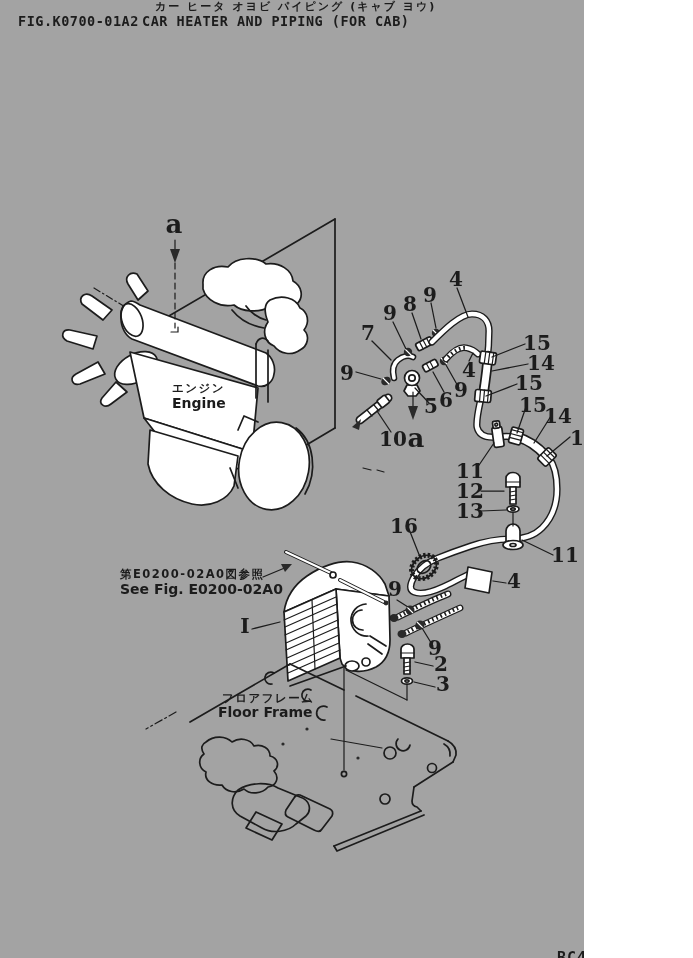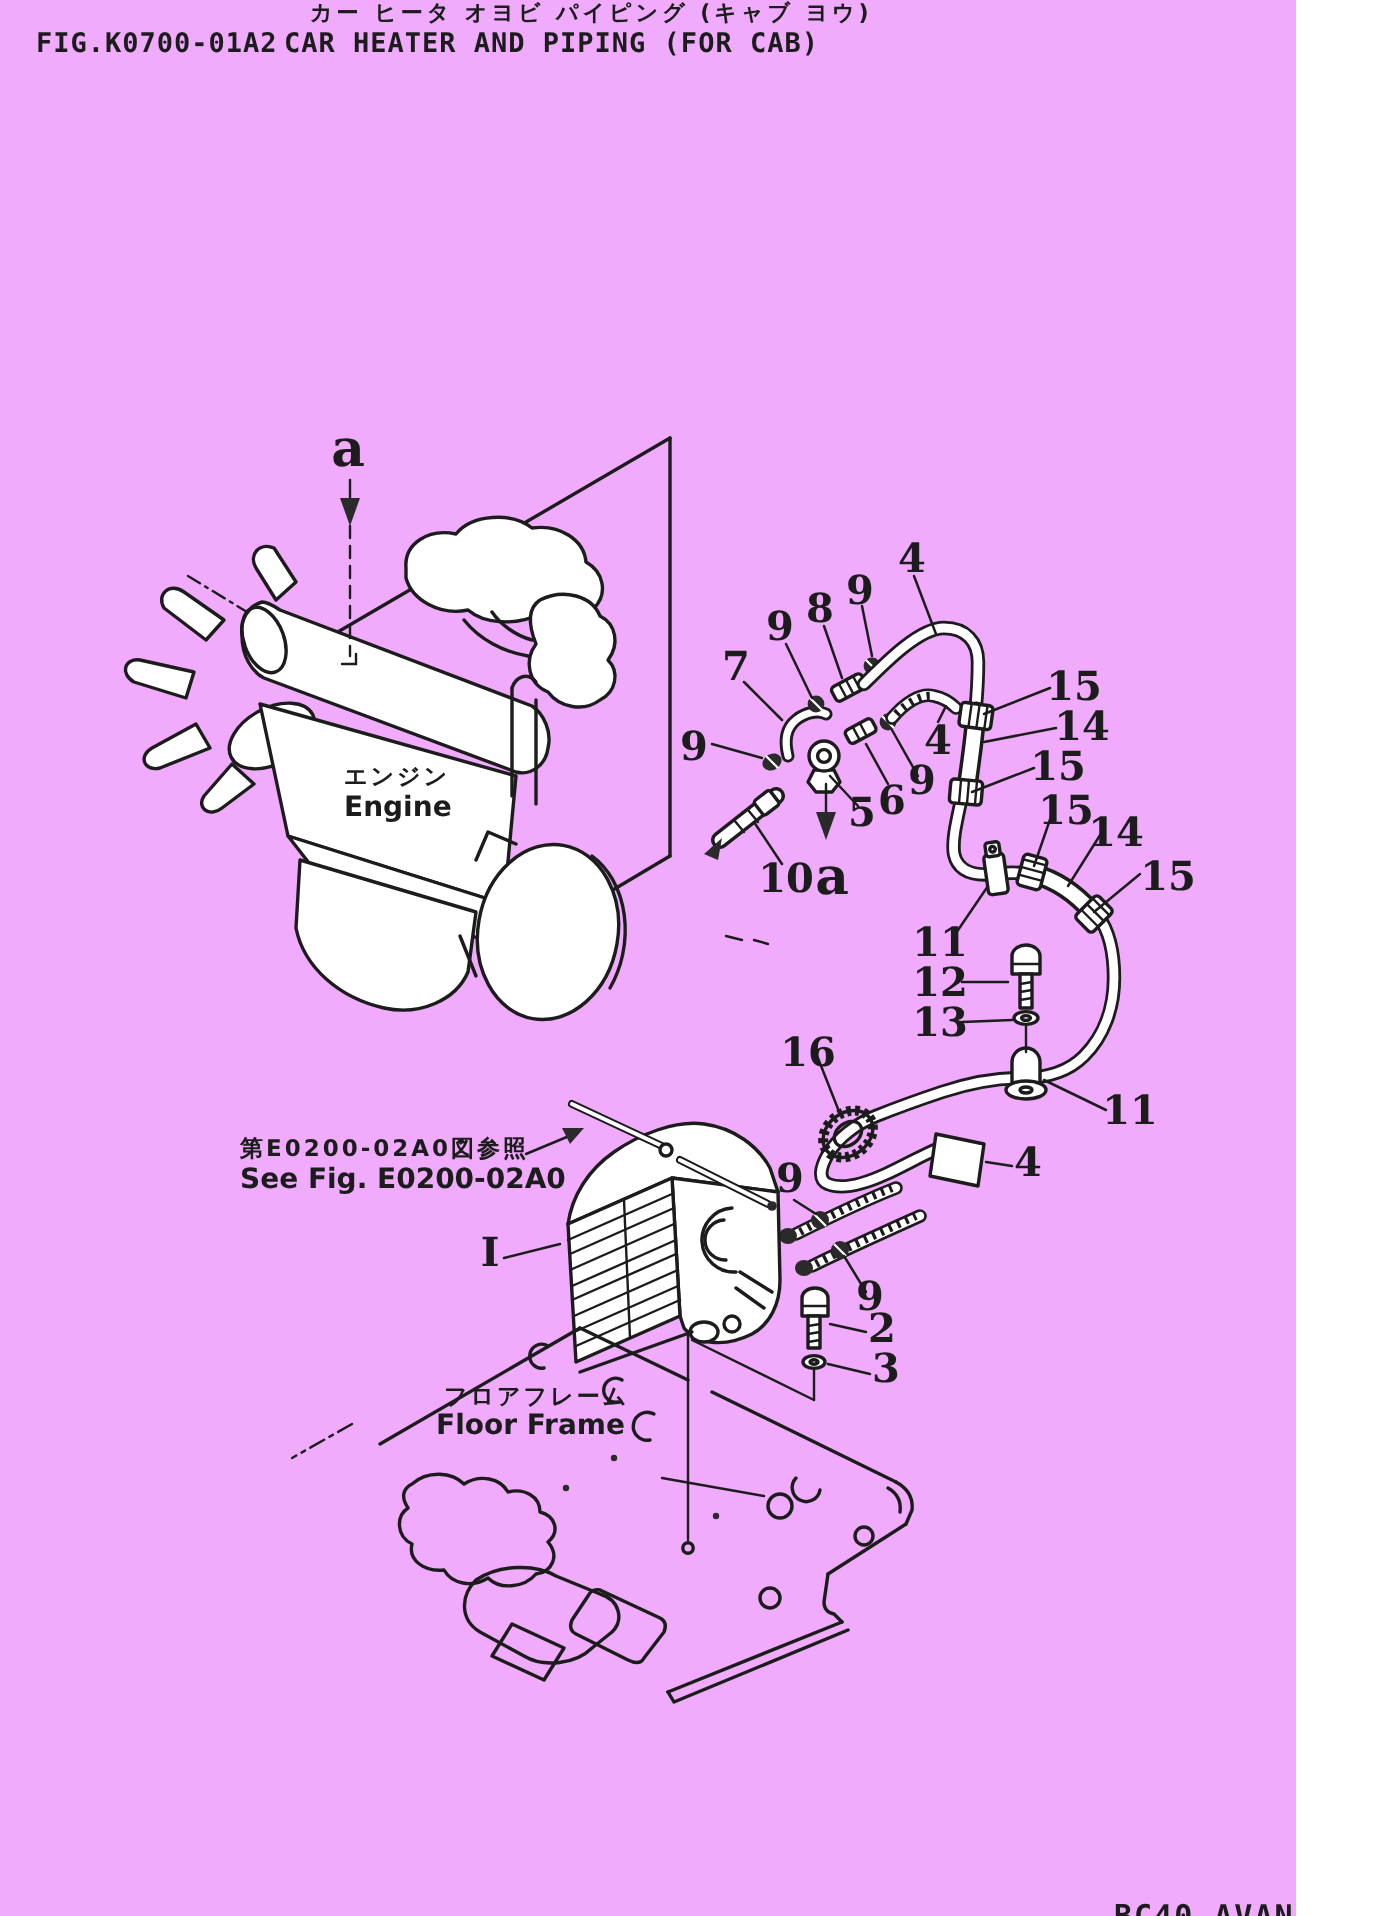--- a/index.html
+++ b/index.html
@@ -1,16 +1,16 @@
 <!DOCTYPE html>
 <html><head>
 <meta charset="utf-8">
 <style>
   html,body{margin:0;padding:0;background:#ffffff;}
-  #page{position:relative;width:648px;height:958px;background:#f0abfc;overflow:hidden;
+  #page{position:relative;width:584px;height:958px;background:#a3a3a3;overflow:hidden;
         font-family:"DejaVu Sans",sans-serif;}
   svg{display:block;}
   
   .ln{stroke:#1c1c1c;stroke-width:1.7;fill:none;stroke-linecap:round;stroke-linejoin:round;}
   .lnw{stroke:#1c1c1c;stroke-width:1.7;fill:#ffffff;stroke-linecap:round;stroke-linejoin:round;}
   .thin{stroke:#1c1c1c;stroke-width:1.2;fill:none;stroke-linecap:round;}
   .leader{stroke:#1c1c1c;stroke-width:1.25;fill:none;stroke-linecap:round;}
   .hoseO{stroke:#1c1c1c;stroke-width:7.2;fill:none;stroke-linecap:round;stroke-linejoin:round;}
   .hoseI{stroke:#ffffff;stroke-width:4.4;fill:none;stroke-linecap:round;stroke-linejoin:round;}
   .sleeveO{stroke:#1c1c1c;stroke-width:10.5;fill:none;stroke-linecap:round;}

